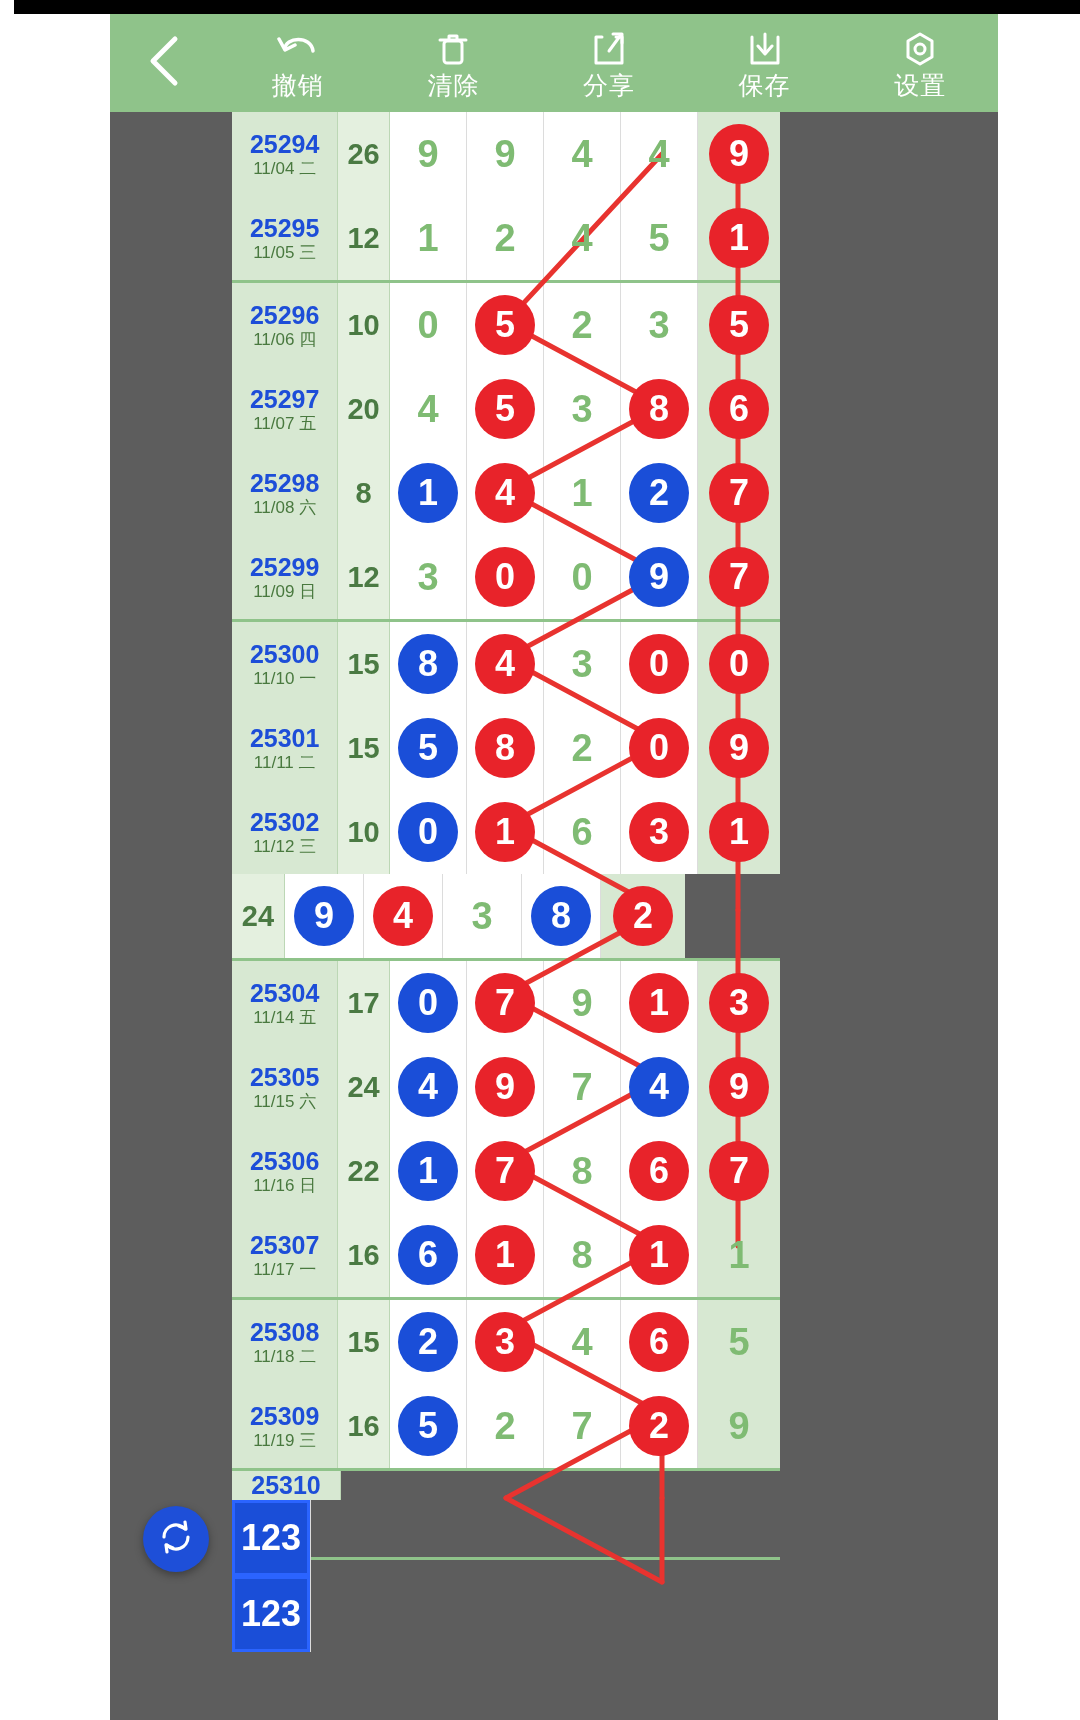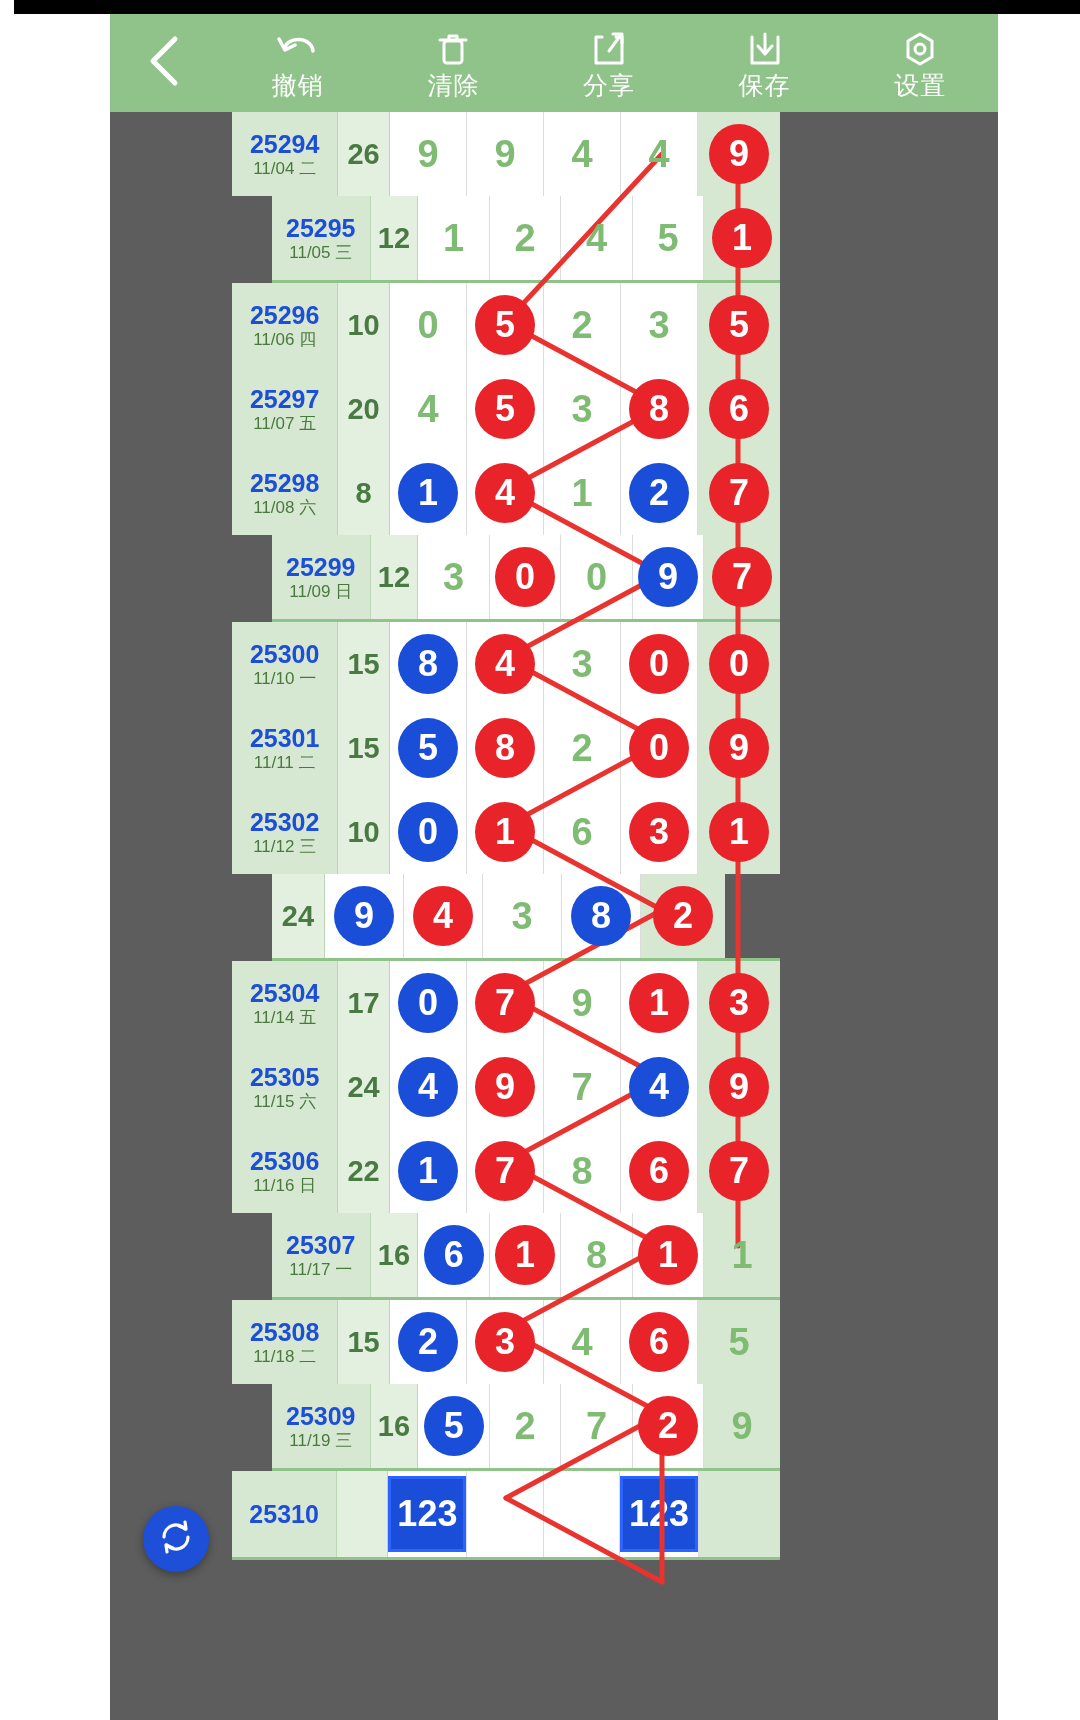--- a/index.html
+++ b/index.html
@@ -40,21 +40,21 @@
   .tb-item .lbl{font-size:25px;color:#fff;line-height:1;letter-spacing:1px;}
   .tb-item svg{display:block;}
 
   
   .table-wrap{
     position:absolute;left:218px;top:112px;width:548px;
   }
   .row{
     display:flex;align-items:stretch;height:84px;position:relative;
   }
-  .row.sep-bottom{border-bottom:3px solid #8fc38a;margin-left:40px;}
+  .row.sep-bottom{border-bottom:3px solid #8fc38a;}
   .c-issue{
     width:108px;background:#d7e8d2;border-right:1px solid #bcd7b5;
     display:flex;flex-direction:column;align-items:center;justify-content:center;
     color:#4a7a43;
   }
   .c-issue .no{font-size:25px;font-weight:bold;line-height:1.15;color:#1d4ed8;}
   .c-issue .dt{font-size:17px;line-height:1.15;color:#49793f;}
   .c-sum{
     width:52px;background:#e4f0df;border-right:1px solid #bcd7b5;
     display:flex;align-items:center;justify-content:center;
@@ -558,21 +558,21 @@
           </div>
           <div class="c-num">
             <div class="ball red">2</div>
           </div>
           <div class="c-num last">
             <span class="plain">9</span>
           </div>
         </div>
       </div>
 
-    <div class="row bottom" style="border-bottom:3px solid #8fc38a;">
+    <div class="row bottom" style="border-bottom:3px solid #8fc38a;flex-direction:column;">
       <div class="c-issue">
         <div class="no">25310</div>
       </div>
       <div class="c-sum"></div>
       <div class="c-num">
         <div class="sel-box">123</div>
       </div>
       <div class="c-num"></div>
       <div class="c-num"></div>
       <div class="c-num">

